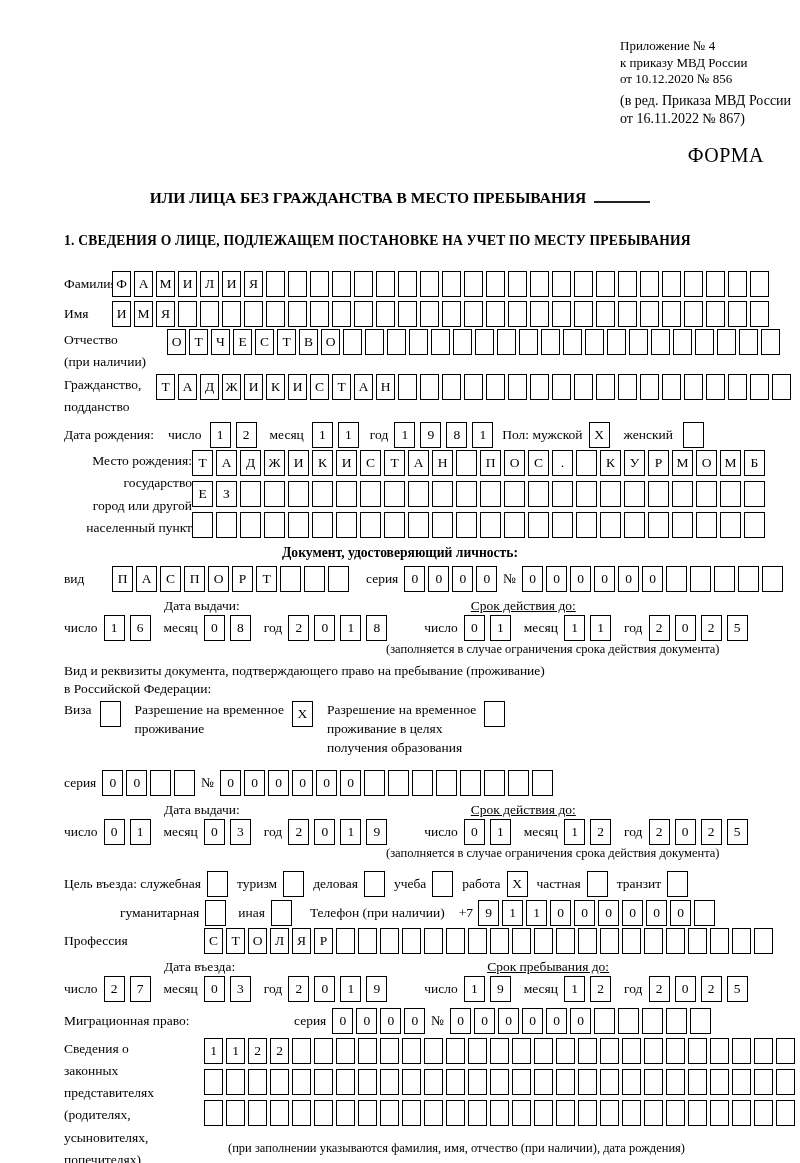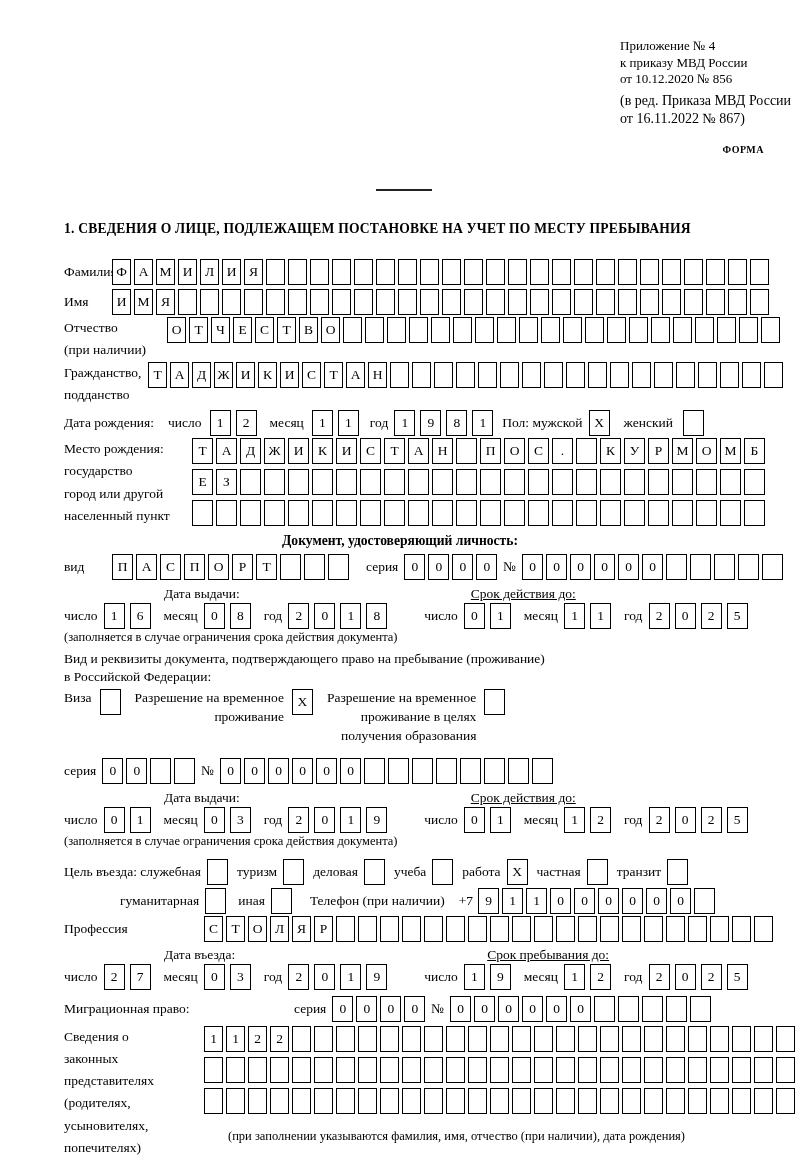--- a/index.html
+++ b/index.html
@@ -2,54 +2,54 @@
 <html lang="ru"><head>
 <meta charset="utf-8">
 <style>
   html,body{margin:0;padding:0;background:#fff;}
   body{width:800px;font-family:"Liberation Serif","DejaVu Serif",serif;color:#000;}
   .page{box-sizing:border-box;width:800px;height:1163px;padding:38px 20px 0 64px;overflow:hidden;background:#fff;}
 
   
   .hdr{margin-left:556px;width:176px;font-size:13px;line-height:1.28;}
   .hdr .sub{font-size:14px;margin-top:4px;}
-  .forma{text-align:right;padding-right:16px;font-weight:bold;font-size:10px;margin-top:16px;letter-spacing:.5px;}
+  .forma{text-align:right;padding-right:16px;font-weight:normal;font-size:20px;margin-top:16px;letter-spacing:.5px;}
 
   .title{text-align:center;margin-right:44px;font-weight:bold;font-size:15.5px;line-height:1.45;margin-top:20px;}
   .title-underline{display:inline-block;width:56px;border-bottom:2px solid #222;height:14px;margin-left:8px;}
   .sect{font-weight:bold;font-size:13.6px;margin-top:24px;letter-spacing:.2px;}
 
   
   .row{display:flex;align-items:center;margin-top:4px;font-size:13.5px;}
   .row.top{align-items:flex-start;}
   .lbl{flex:none;}
   .lblblock{flex:none;line-height:1.65;}
-  .w48{width:48px;} .w84{width:84px;} .w103{width:103px;} .w128{width:128px;} .w140{width:140px;} .w170{width:170px;}
+  .w48{width:48px;} .w84{width:84px;} .w103{width:103px;} .w128{width:128px;text-align:right;} .w140{width:140px;} .w170{width:170px;}
   .cells{display:flex;flex:none;}
   .cell{box-sizing:border-box;flex:none;width:21px;height:26px;border:1.5px solid #000;margin-right:3px;text-align:center;font-size:13.5px;line-height:23px;background:#fff;}
   .cells.n .cell{width:19px;}
   .cells.d .cell{margin-right:5px;}
   .checkbox{box-sizing:border-box;flex:none;display:inline-block;width:21px;height:26px;border:1.5px solid #000;text-align:center;font-size:13.5px;line-height:23px;}
   .stack{display:flex;flex-direction:column;}
   .stack .cells{margin-bottom:5px;}
 
   
   .dh{display:flex;margin-top:6px;font-size:13.5px;}
   .dh .h1{margin-left:100px;} .dh .h2{margin-left:231px;text-decoration:underline;}
   .dg{display:flex;align-items:center;}
   .dg .lbl{margin-right:6px;}
   .dg .lbl+.cells{margin-right:8px;}
   .dgrow{display:flex;align-items:center;margin-top:1px;font-size:13.5px;}
   .dgright{margin-left:24px;}
-  .note{font-size:12.5px;margin-top:1px;}
+  .note{font-size:12.5px;margin-left:322px;margin-top:1px;}
 
   .permitline{margin-top:6px;font-size:13.5px;}
   .permitrow{display:flex;align-items:flex-start;margin-top:4px;font-size:13.5px;}
   .pitem{display:flex;align-items:flex-start;margin-right:14px;}
-  .pitem .pl{text-align:right;line-height:1.4;margin-right:8px;}
+  .pitem .pl{text-align:left;line-height:1.4;margin-right:8px;}
   .pitem .checkbox{margin-top:0;}
 
   .purp{display:flex;align-items:center;margin-top:10px;font-size:13.5px;}
   .purp .checkbox{margin-left:6px;margin-right:9px;}
   .hum{display:flex;align-items:center;margin-top:3px;font-size:13.5px;margin-left:56px;}
   .hum .checkbox{margin-left:6px;margin-right:12px;}
   .gap14{width:14px;flex:none;} .gap60{width:60px;flex:none;} .gap6{width:6px;flex:none;}
   .repsnote{font-size:12.5px;margin-top:10px;margin-left:24px;}
 </style>
 </head>
@@ -62,21 +62,21 @@
     <div>к приказу МВД России</div>
     <div>от 10.12.2020 № 856</div>
     <div class="sub">
       <div>(в ред. Приказа МВД России</div>
       <div>от 16.11.2022 № 867)</div>
     </div>
   </div>
   <div class="forma">ФОРМА</div>
 
   <div class="title">
-    <div><span class="title-underline"></span></div>
+    <div><span>ИЛИ ЛИЦА БЕЗ ГРАЖДАНСТВА В МЕСТО ПРЕБЫВАНИЯ</span><span class="title-underline"></span></div>
   </div>
 
   <div class="sect">1. СВЕДЕНИЯ О ЛИЦЕ, ПОДЛЕЖАЩЕМ ПОСТАНОВКЕ НА УЧЕТ ПО МЕСТУ ПРЕБЫВАНИЯ</div>
 
   <div class="row" style="margin-top:22px;">
     <span class="lbl w48">Фамилия</span>
     <span class="cells n">
         <span class="cell">Ф</span>
         <span class="cell">А</span>
         <span class="cell">М</span>
@@ -176,21 +176,21 @@
         <span class="cell"></span>
         <span class="cell"></span>
         <span class="cell"></span>
         <span class="cell"></span>
         <span class="cell"></span>
         <span class="cell"></span>
         <span class="cell"></span>
       </span>
   </div>
 
-  <div class="row top" style="margin-top:0;">
+  <div class="row top" style="margin-top:0;gap:8px;">
     <span class="lblblock w84">
       <div>Гражданство,</div>
       <div>подданство</div>
     </span>
     <span class="cells n">
         <span class="cell">Т</span>
         <span class="cell">А</span>
         <span class="cell">Д</span>
         <span class="cell">Ж</span>
         <span class="cell">И</span>

